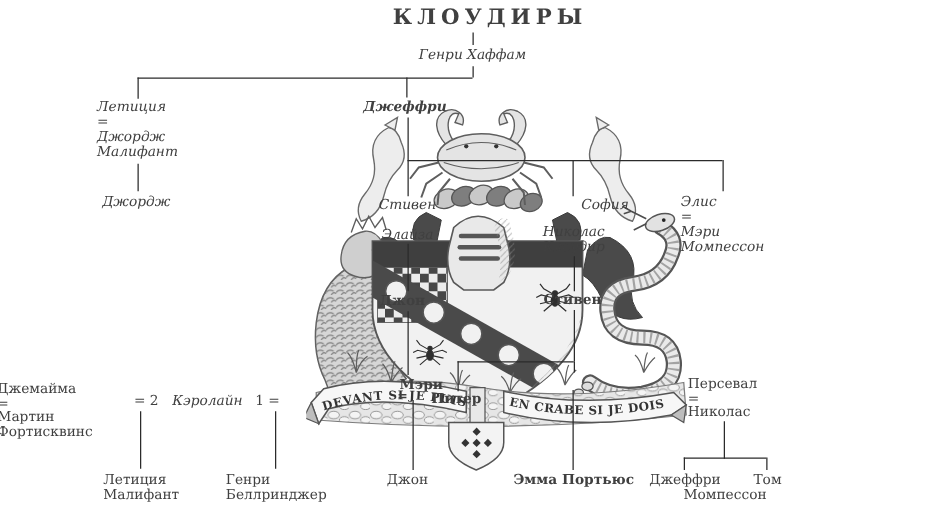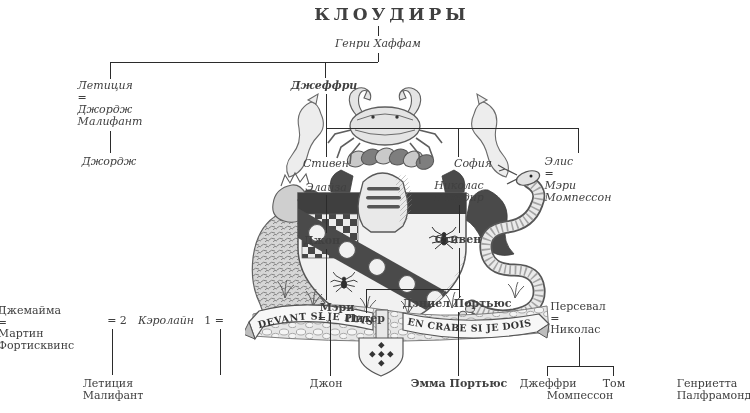--- a/index.html
+++ b/index.html
@@ -215,68 +215,67 @@
     <div>Малифант</div>
   </div>
 
   <div class="lbl it" style="left:109px;top:156px;">Джордж</div>
 
   <div class="lbl it" style="left:324px;top:80px;font-weight:bold;">Джеффри</div>
 
   <div class="lbl it" style="left:326px;top:158px;">Стивен</div>
   <div class="lbl it" style="left:326px;top:182px;font-style:italic;">Элайза</div>
 
-  <div class="lbl it" style="left:473px;top:158px;">София</div>
+  <div class="lbl it" style="left:484px;top:158px;">София</div>
   <div class="lbl it" style="left:459px;top:180px;">
     <div>Николас</div>
     <div>Клоудир</div>
   </div>
 
   <div class="lbl it" style="left:578px;top:156px;">
     <div>Элис</div>
     <div>=</div>
     <div>Мэри</div>
     <div>Момпессон</div>
   </div>
 
   <div class="lbl bd" style="left:322px;top:235px;">Джон</div>
   <div class="lbl bd" style="left:458px;top:234px;">Стивен</div>
 
   <div class="lbl bd" style="left:323px;top:302px;margin-left:14px;">Мэри</div>
   <div class="lbl bd sm" style="left:322px;top:313px;">=</div>
   <div class="lbl bd" style="left:365px;top:313px;">Питер</div>
-  <div class="lbl bd" style="left:457px;top:298px;">Дэниел Портьюс</div>
 
   <div class="lbl" style="left:326px;top:378px;">Джон</div>
   <div class="lbl" style="left:459px;top:378px;font-weight:bold;">Эмма Портьюс</div>
 
   <div class="lbl lh11" style="left:36px;top:305px;">
     <div>Джемайма</div>
     <div>=</div>
     <div>Мартин</div>
     <div>Фортисквинс</div>
   </div>
 
   <div class="lbl" style="left:117px;top:315px;">= 2</div>
   <div class="lbl it" style="left:166px;top:315px;">Кэролайн</div>
   <div class="lbl" style="left:214px;top:315px;">1 =</div>
 
   <div class="lbl" style="left:113px;top:378px;">
     <div>Летиция</div>
     <div>Малифант</div>
   </div>
+  <div class="lbl" style="left:221px;top:378px;">
+    <div>Генри</div>
+    <div>Беллринджер</div>
+  </div>
 
   <div class="lbl lh11" style="left:578px;top:301px;">
     <div>Персевал</div>
     <div>=</div>
     <div>Николас</div>
   </div>
 
   <div class="lbl" style="left:548px;top:378px;">Джеффри</div>
   <div class="lbl" style="left:614px;top:378px;">Том</div>
   <div class="lbl" style="left:580px;top:390px;">Момпессон</div>
 
-  <div class="lbl" style="left:714px;top:378px;">
-    <div>Генриетта</div>
-    <div>Палфрамонд</div>
-  </div>
 
 </div>
 
 </body></html>

